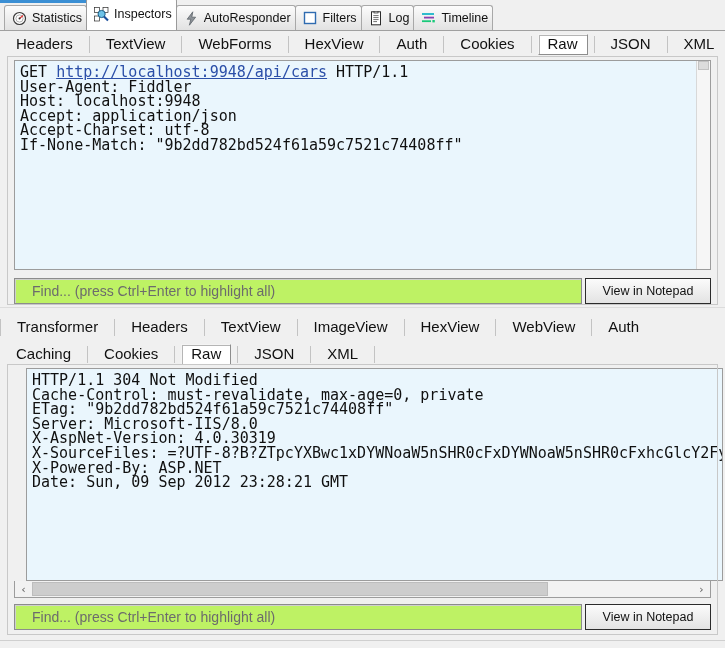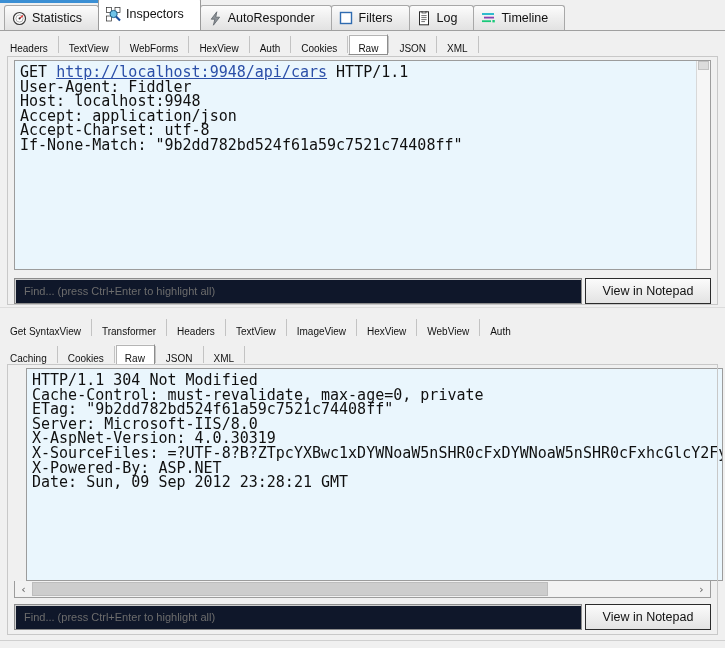--- a/index.html
+++ b/index.html
@@ -57,21 +57,21 @@
     align-items: flex-end;
     border-bottom: 1px solid #a0a0a0;
     box-sizing: border-box;
   }
   .tab {
     position: relative;
     height: 25px;
     display: flex;
     align-items: center;
     gap: 5px;
-    padding: 0 16px 0 7px;
+    padding: 0 4px 0 7px;
     background: linear-gradient(to bottom, #fcfcfc 0%, #ededed 55%, #e2e2e2 100%);
     border: 1px solid #a8a8a8;
     border-bottom: none;
     border-radius: 3px 3px 0 0;
     margin-right: -1px;
     font-size: 12.5px;
     color: #111;
     box-sizing: border-box;
     white-space: nowrap;
   }
@@ -102,29 +102,29 @@
     width: 725px;
     height: 27px;
     background: #f0f0f0;
     display: flex;
     align-items: center;
     box-sizing: border-box;
   }
   .subtab {
     height: 21px;
     display: flex;
-    align-items: flex-end;
+    align-items: flex-start;
     padding: 0 9px;
-    font-size: 10px;
+    font-size: 15px;
     color: #111;
     border: 1px solid transparent;
     background: transparent;
     box-sizing: border-box;
     white-space: nowrap;
-    margin: 0 0;
+    margin: 0 6px;
   }
   .subtab.sel {
     background: #ffffff;
     border-top: 1px solid #f4f4f4;
     border-left: 1px solid #f4f4f4;
     border-right: 1px solid #8d8d8d;
     border-bottom: 1px solid #8d8d8d;
     box-shadow: inset 1px 1px 0 #b5b5b5;
   }
   .subsep {
@@ -218,27 +218,27 @@
   
   .findbar {
     position: absolute;
     height: 26px;
     display: flex;
     align-items: stretch;
     box-sizing: border-box;
   }
   .find-input {
     flex: 1 1 auto;
-    background: #0f172a;
+    background: #bef264;
     border: 1px solid #8c8c8c;
     box-shadow: inset 1px 1px 0 #cfcfcf;
     display: flex;
     align-items: center;
-    padding-left: 9px;
-    font-size: 11px;
+    padding-left: 17px;
+    font-size: 14px;
     color: #6c6c6c;
     box-sizing: border-box;
   }
   .notepad-btn {
     flex: 0 0 126px;
     margin-left: 3px;
     background: linear-gradient(to bottom, #fbfbfb 0%, #efefef 50%, #e3e3e3 100%);
     border: 1px solid #2b2b2b;
     display: flex;
     align-items: center;
@@ -411,23 +411,20 @@
       <span>Find... (press Ctrl+Enter to highlight all)</span>
     </div>
     <div class="notepad-btn">
       <span>View in Notepad</span>
     </div>
   </div>
 
   <div class="splitter" style="top:307px;"></div>
 
   <div class="subrow" style="top:314px;">
-    <div class="subtab">
-        <span>Get SyntaxView</span>
-      </div>
     <div class="subsep"></div>
     <div class="subtab">
         <span>Transformer</span>
       </div>
     <div class="subsep"></div>
     <div class="subtab">
         <span>Headers</span>
       </div>
     <div class="subsep"></div>
     <div class="subtab">

